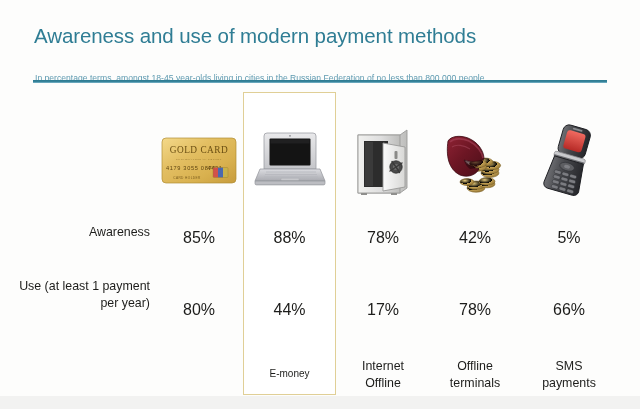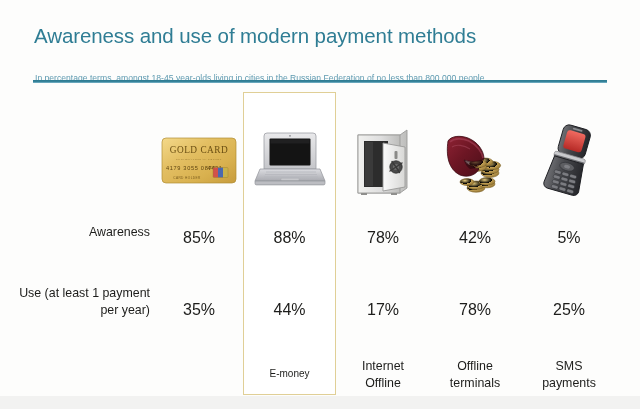--- a/index.html
+++ b/index.html
@@ -113,21 +113,21 @@
   .rowlabel {
     position: absolute;
     right: 6px;
     width: 142px;
     text-align: right;
     font-size: 12.4px;
     color: #1d1d1b;
     line-height: 16.5px;
   }
   #rowlabel-0 { top: 118px; }
-  #rowlabel-1 { top: 172px; margin-top: 7px; }
+  #rowlabel-1 { top: 172px; }
 
   
   svg { display: block; }
   #bottom-band {
     position: absolute;
     left: 0;
     top: 396px;
     width: 640px;
     height: 13px;
     background: #f2f2f1;
@@ -179,21 +179,21 @@
             <text x="26" y="43.5" font-family="'Liberation Sans',sans-serif" font-size="3.2" fill="#7a5c1d" text-anchor="middle" letter-spacing="0.4">CARD HOLDER</text>
             <rect x="52" y="32.5" width="15" height="10" rx="1" fill="url(#holo)" opacity="0.92"></rect>
             <rect x="52" y="32.5" width="15" height="10" rx="1" fill="none" stroke="#9b7a28" stroke-width="0.4"></rect>
           </svg>
         </div>
       </div>
       <div class="cell-r0">
         <div class="value">85%</div>
       </div>
       <div class="cell-r1">
-        <div class="value">35%</div>
+        <div class="value">80%</div>
       </div>
     </div>
 
     <div class="col col-1">
       <div class="cell-icon">
         <div class="icon-wrap">
           <svg width="72" height="62" viewBox="0 0 72 62">
             <defs>
               <linearGradient id="lidg" x1="0" y1="0" x2="0" y2="1">
                 <stop offset="0%" stop-color="#e9e9eb"></stop>
@@ -390,21 +390,21 @@
                 <rect x="34.2" y="66" width="7" height="3.4" rx="1.4"></rect>
               </g>
             </g>
           </svg>
         </div>
       </div>
       <div class="cell-r0">
         <div class="value">5%</div>
       </div>
       <div class="cell-r1">
-        <div class="value">25%</div>
+        <div class="value">66%</div>
       </div>
       <div class="cell-name">
         <div class="name">
           <span>SMS</span><br>
           <span>payments</span>
         </div>
       </div>
     </div>
 
   </div>

